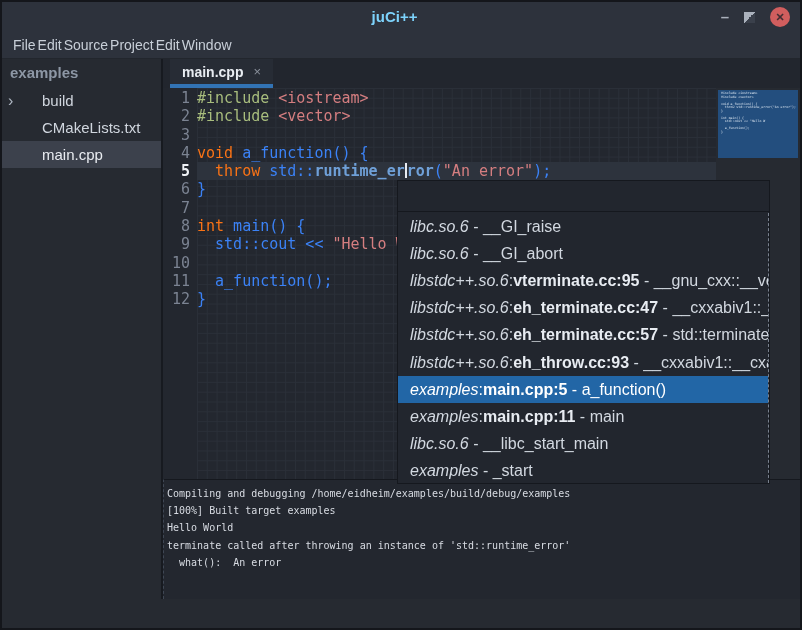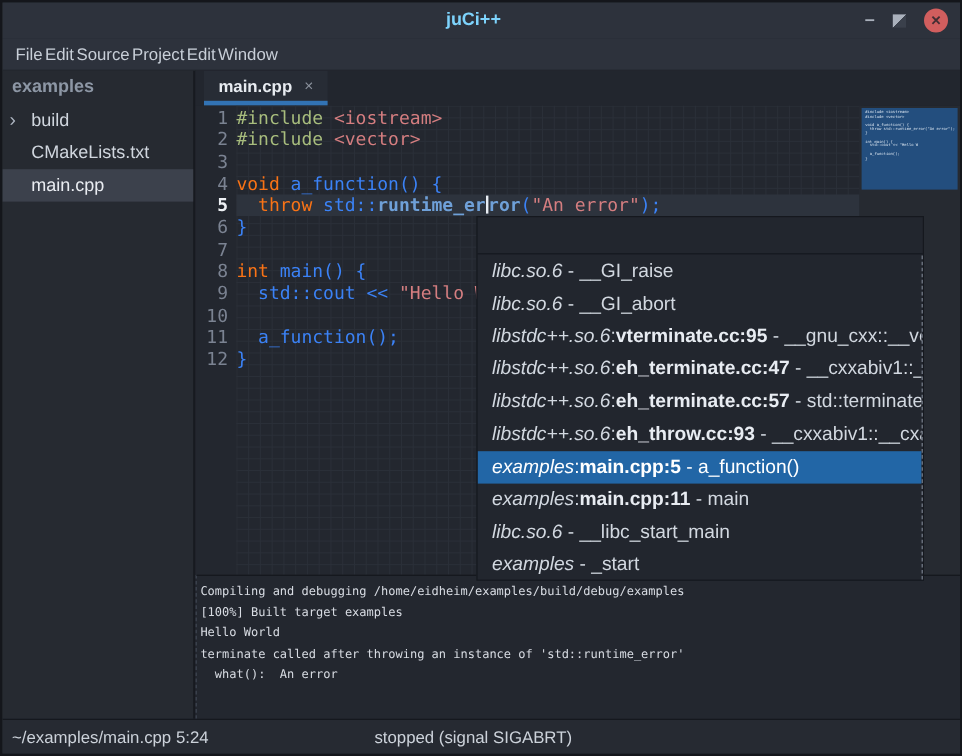--- a/index.html
+++ b/index.html
@@ -19,21 +19,21 @@
   
   .menubar{position:absolute;left:0;right:0;top:30px;height:27px;background:#2d323c;
     display:flex;align-items:center;padding-left:10px;border-bottom:1px solid #22262d;}
   .menu-item{font-size:14px;color:#c8cfd8;padding:0 1px;}
   
   .sidebar{position:absolute;left:0;top:57px;bottom:29px;width:161px;background:#262a31;
     border-right:2px solid #171a20;}
   .side-header{height:28px;line-height:28px;padding-left:8px;font-size:15px;font-weight:bold;color:#8d97a5;}
   .tree-item{height:27px;display:flex;align-items:center;font-size:15px;color:#d0d6de;}
   .tree-item .chev{display:inline-block;width:16px;margin-left:6px;color:#aeb6c2;font-size:16px;line-height:14px;}
-  .tree-item .tree-label{margin-left:2px;}
+  .tree-item .tree-label{margin-left:18px;}
   .tree-item.selected{background:#3c414c;color:#e9ecf1;}
   
   .main{position:absolute;left:161px;top:57px;right:0;bottom:29px;background:#23272f;}
   .tabbar{position:absolute;left:0;right:0;top:0;height:29px;background:#22262e;}
   .tab{position:absolute;left:7px;top:0;height:29px;display:inline-flex;align-items:center;gap:10px;
     padding:0 12px;background:#272c35;border-bottom:4px solid #3273b4;}
   .tab-label{font-size:14px;font-weight:bold;color:#e8ecf1;}
   .tab-close{color:#8a919c;font-size:13px;line-height:13px;}
   
   .editor{position:absolute;left:0;right:0;top:29px;bottom:120px;background:#23272f;overflow:hidden;}
@@ -171,18 +171,14 @@
         <div class="bt-row"><i>libstdc++.so.6</i>:<b>eh_terminate.cc:47</b> - __cxxabiv1::__term</div>
         <div class="bt-row"><i>libstdc++.so.6</i>:<b>eh_terminate.cc:57</b> - std::terminate()</div>
         <div class="bt-row"><i>libstdc++.so.6</i>:<b>eh_throw.cc:93</b> - __cxxabiv1::__cxa_thro</div>
         <div class="bt-row selected"><i>examples</i>:<b>main.cpp:5</b> - a_function()</div>
         <div class="bt-row"><i>examples</i>:<b>main.cpp:11</b> - main</div>
         <div class="bt-row"><i>libc.so.6</i> - __libc_start_main</div>
         <div class="bt-row"><i>examples</i> - _start</div>
       </div>
   </div>
 
-  <div class="statusbar">
-    <span class="sb-left">~/examples/main.cpp 5:24</span>
-    <span class="sb-status">stopped (signal SIGABRT)</span>
-  </div>
 
 </div>
 
 </body></html>

